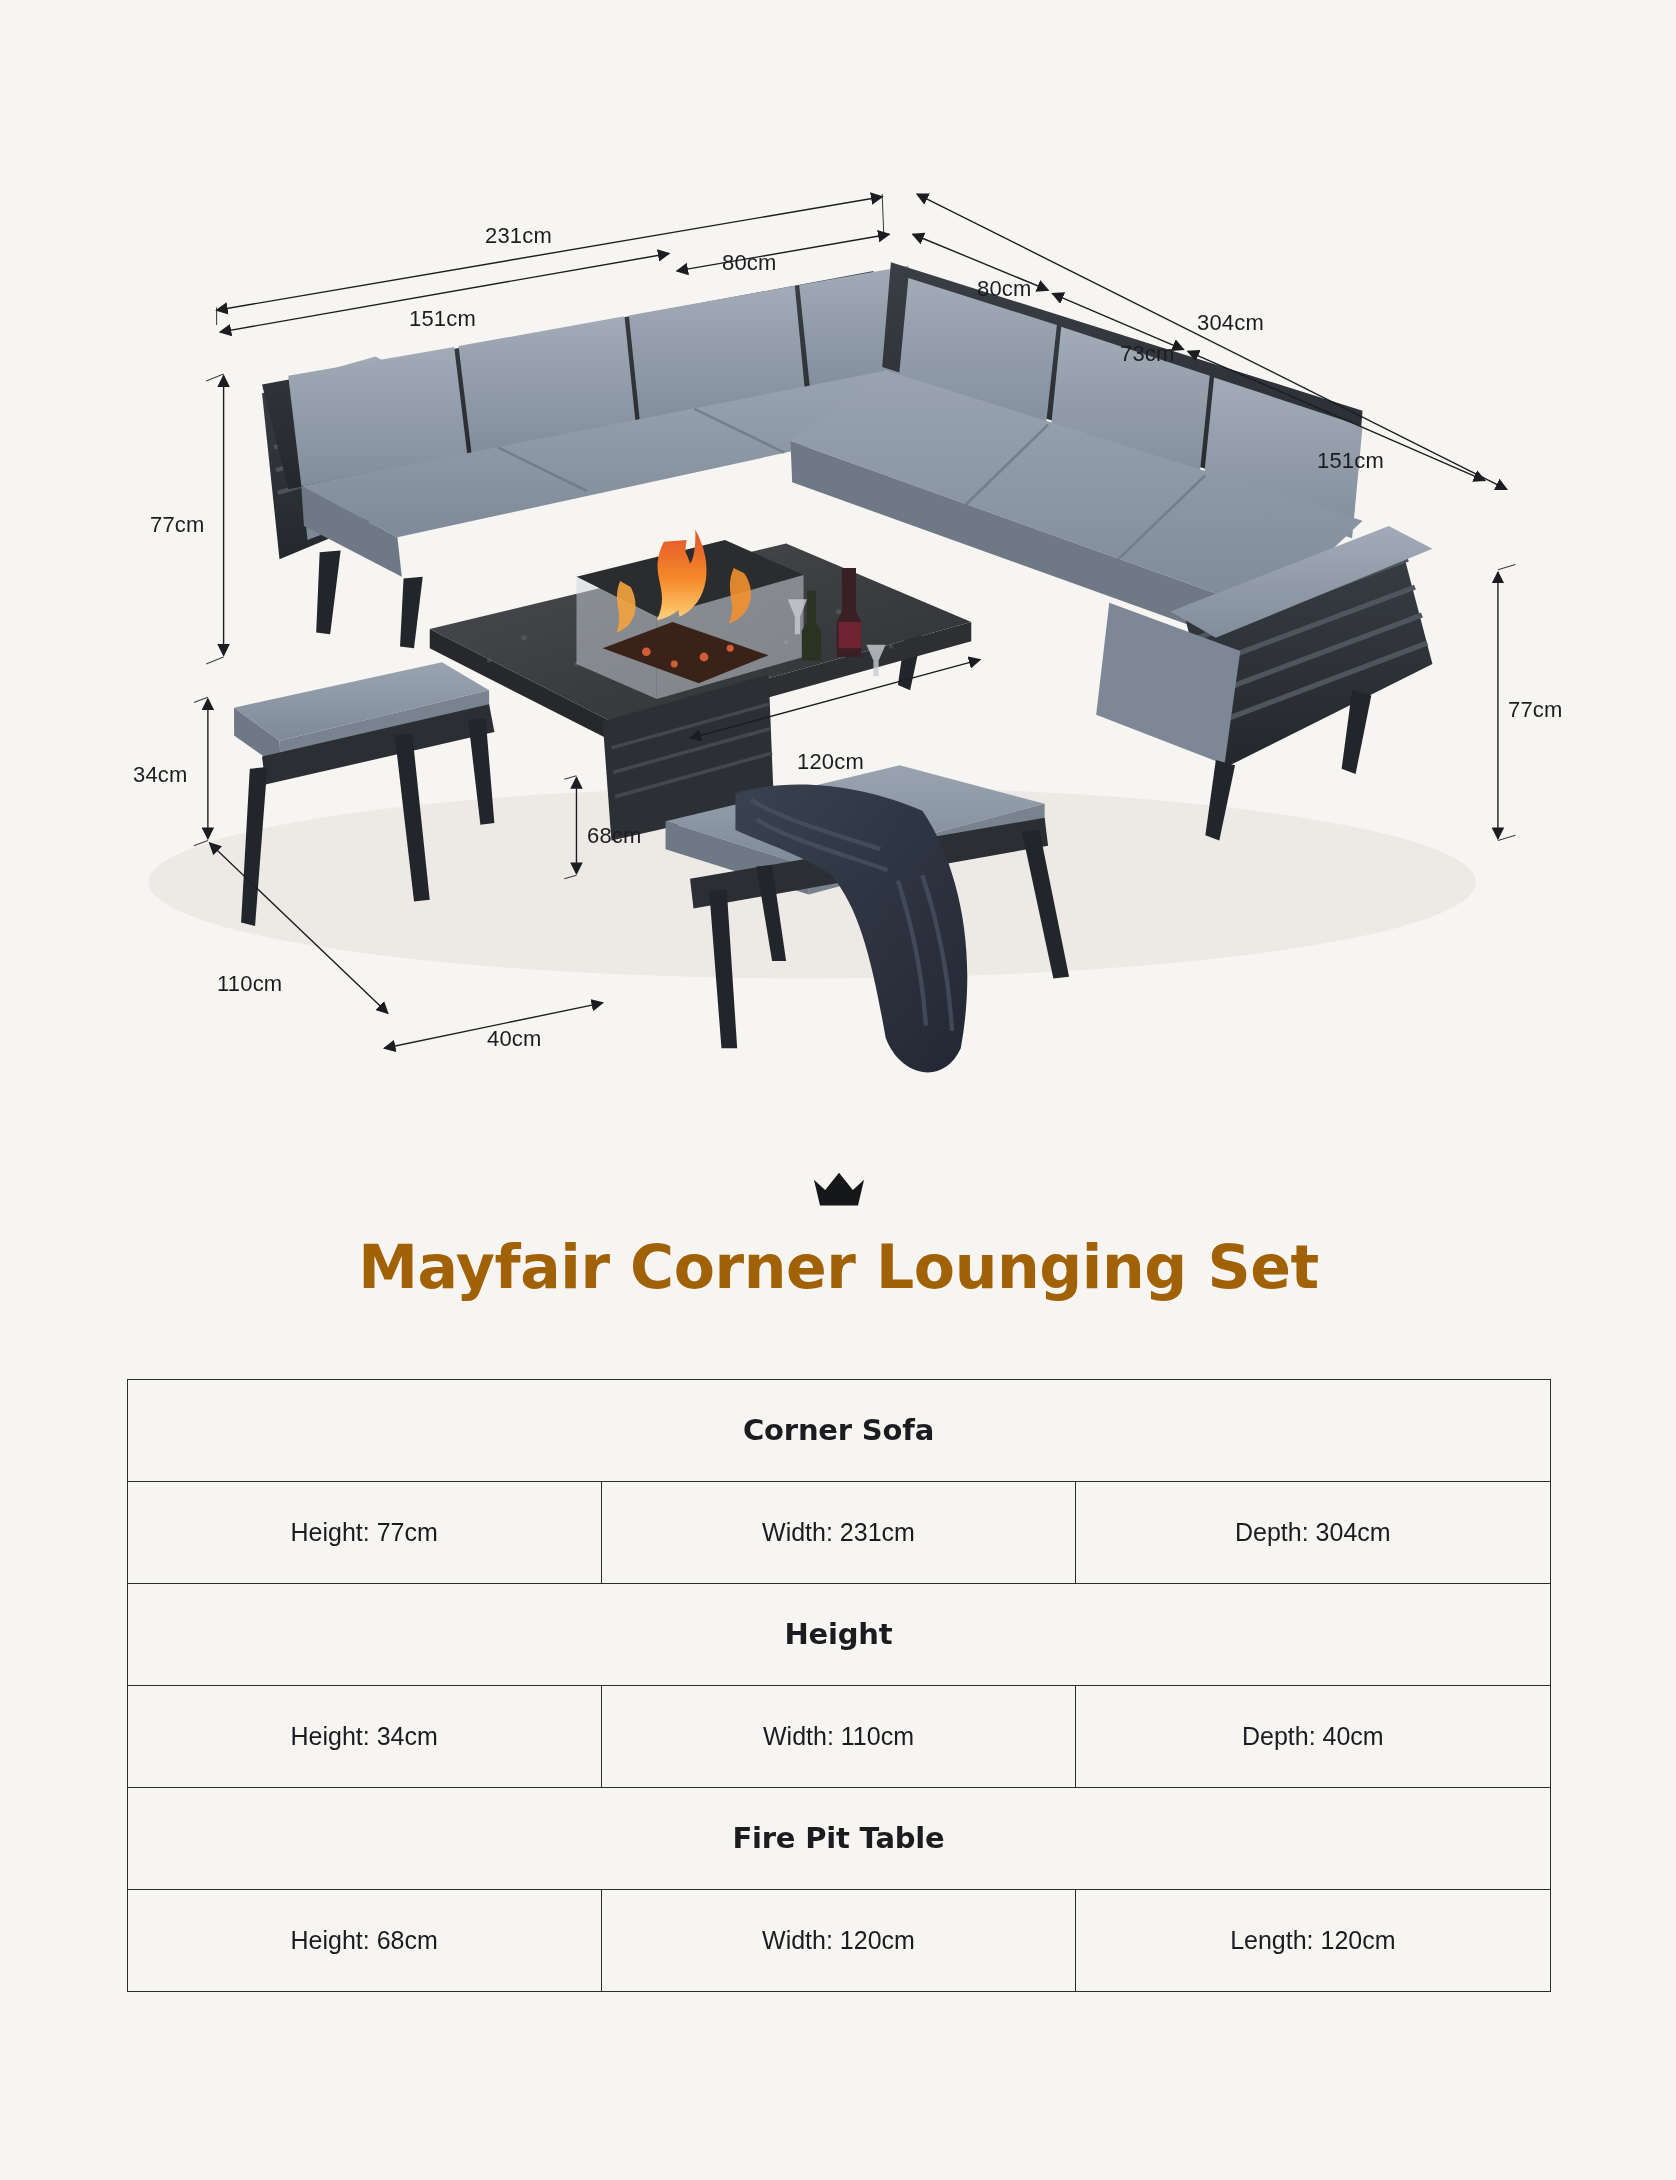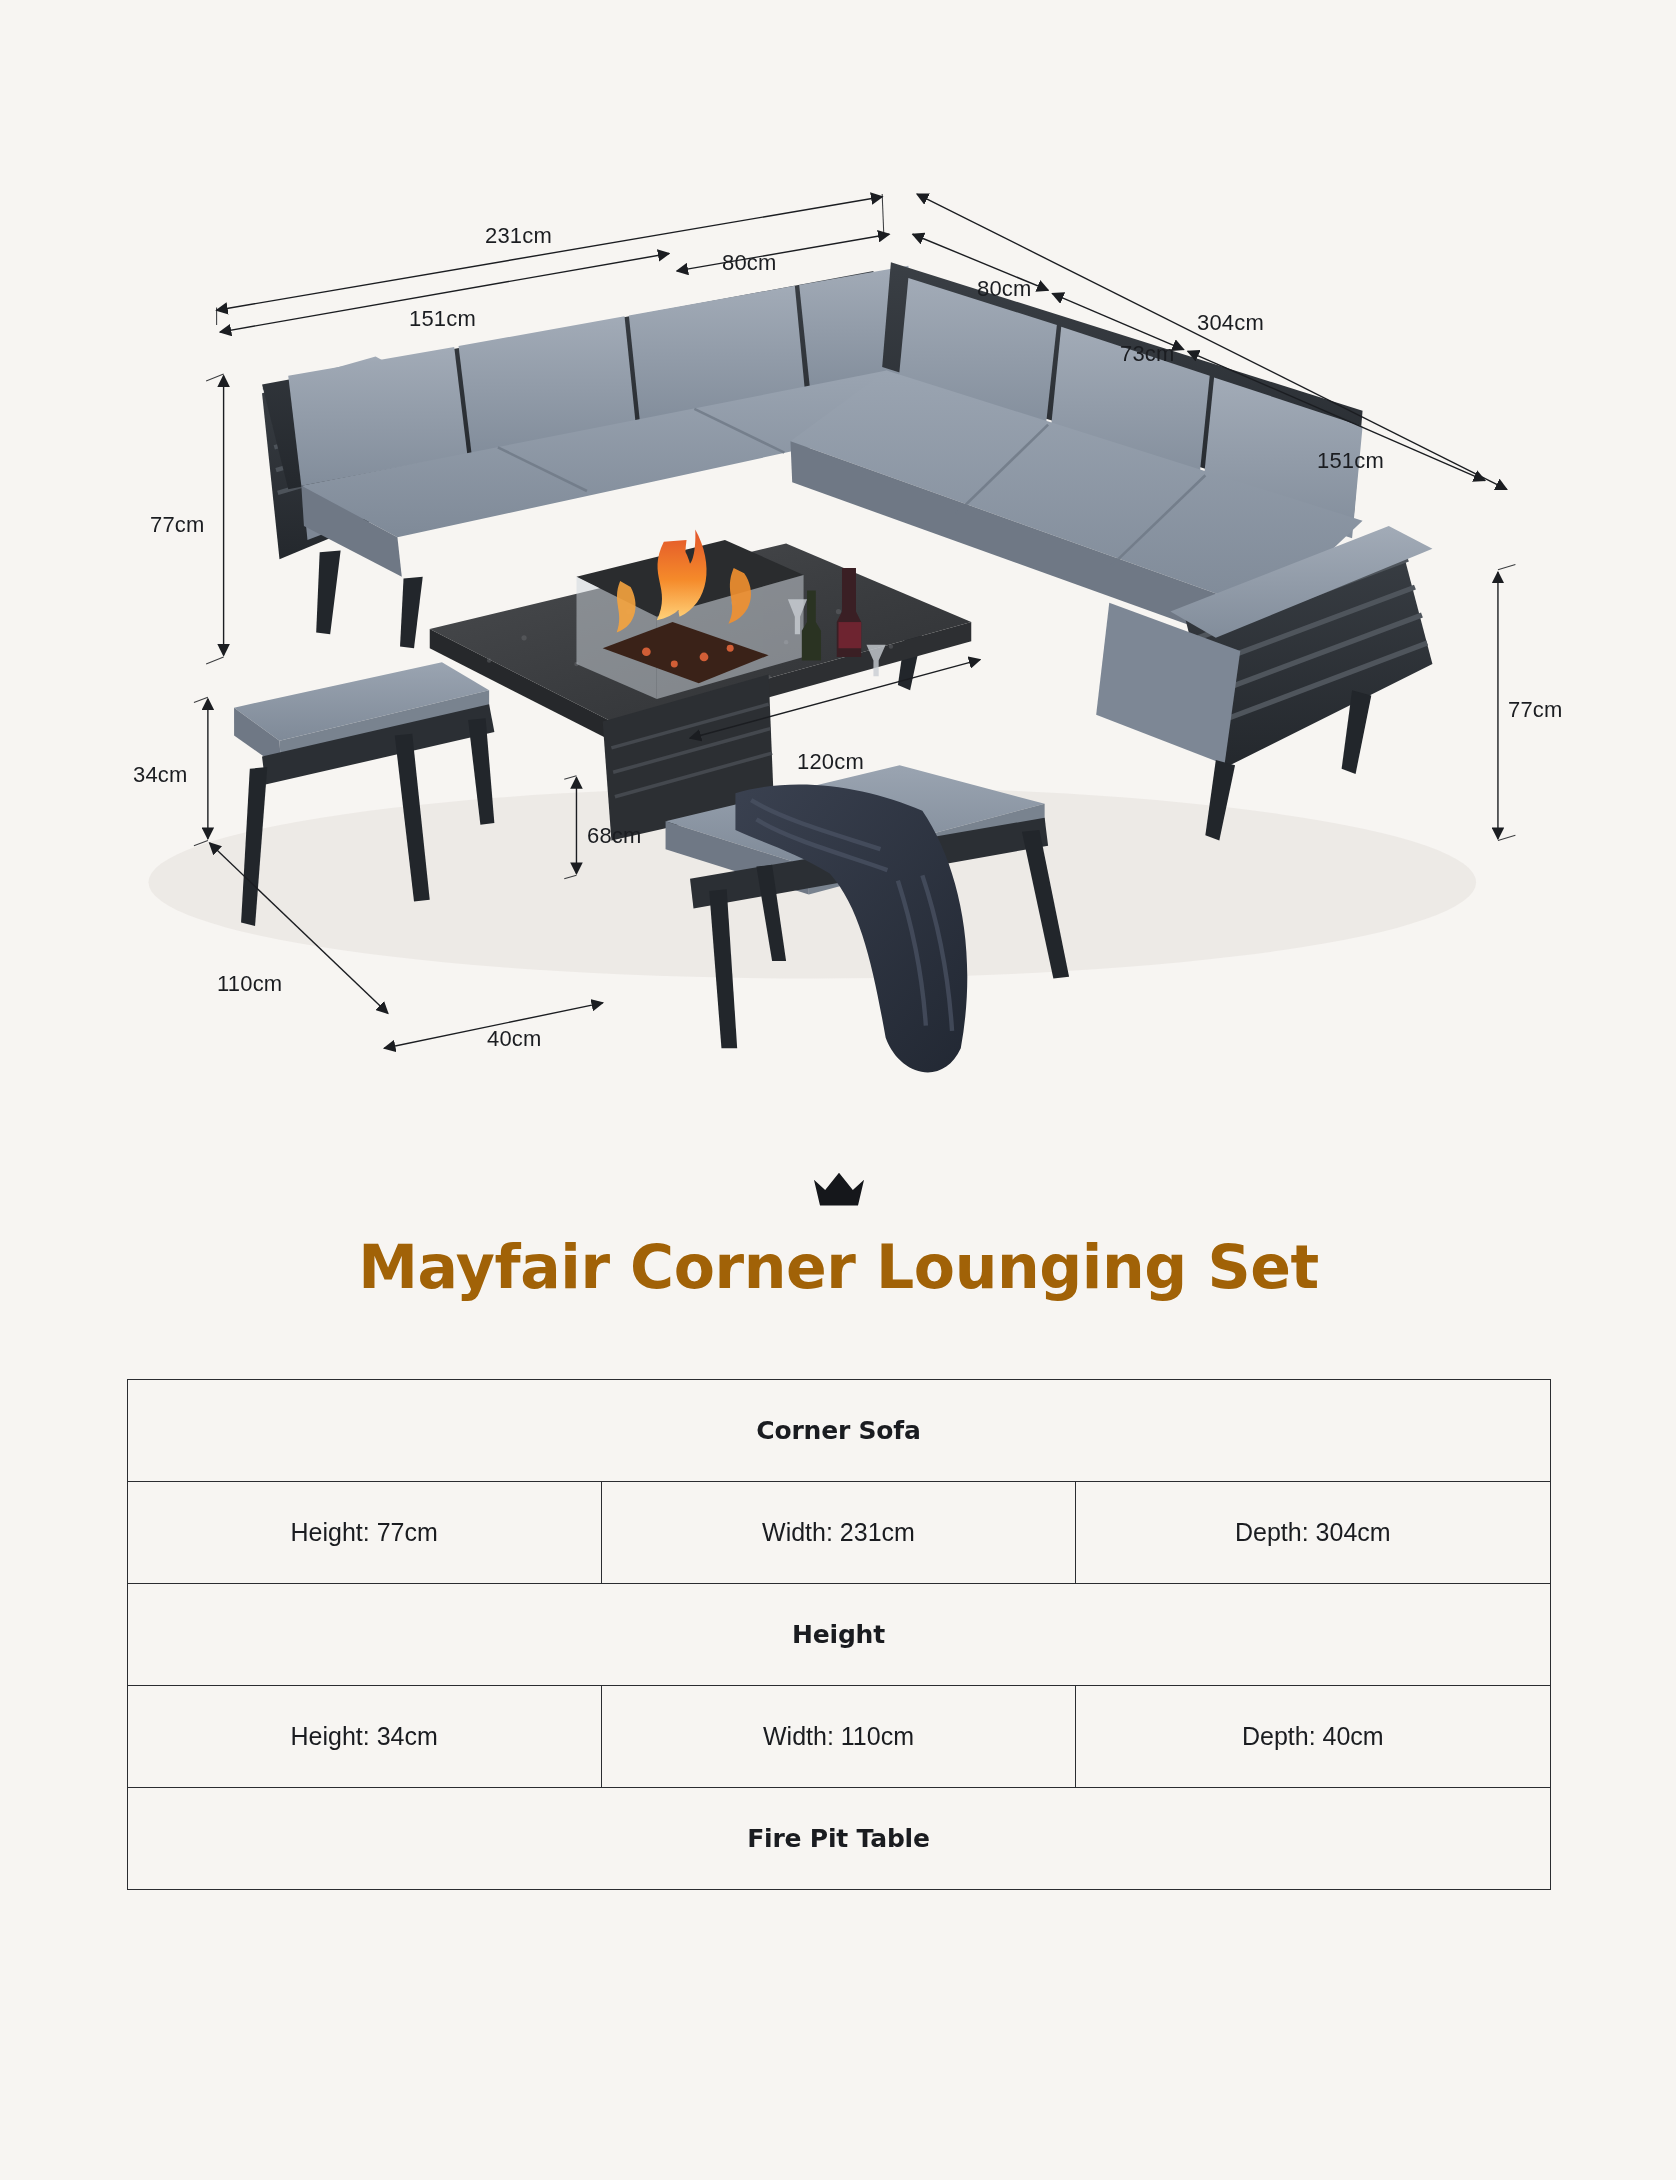--- a/index.html
+++ b/index.html
@@ -79,21 +79,21 @@
     border: 1.3px solid #2b2d31;
     height: 99px;
     text-align: center;
     vertical-align: middle;
     font-size: 25px;
     color: #1a1c20;
   }
   .spec-table td.section {
     font-family: "DejaVu Sans", sans-serif;
     font-weight: bold;
-    font-size: 25px;
+    font-size: 29px;
     letter-spacing: -0.2px;
   }
 </style>
 </head>
 <body>
 
 <div class="diagram">
 
   <svg class="scene" viewBox="0 0 1920 1330">
     <defs>
@@ -379,15 +379,20 @@
       <td class="section" colspan="3">Height</td>
     </tr>
     <tr>
       <td>Height: 34cm</td>
       <td>Width: 110cm</td>
       <td>Depth: 40cm</td>
     </tr>
     <tr>
       <td class="section" colspan="3">Fire Pit Table</td>
     </tr>
+    <tr>
+      <td>Height: 68cm</td>
+      <td>Width: 120cm</td>
+      <td>Length: 120cm</td>
+    </tr>
   </tbody>
 </table>
 
 
 </body></html>

